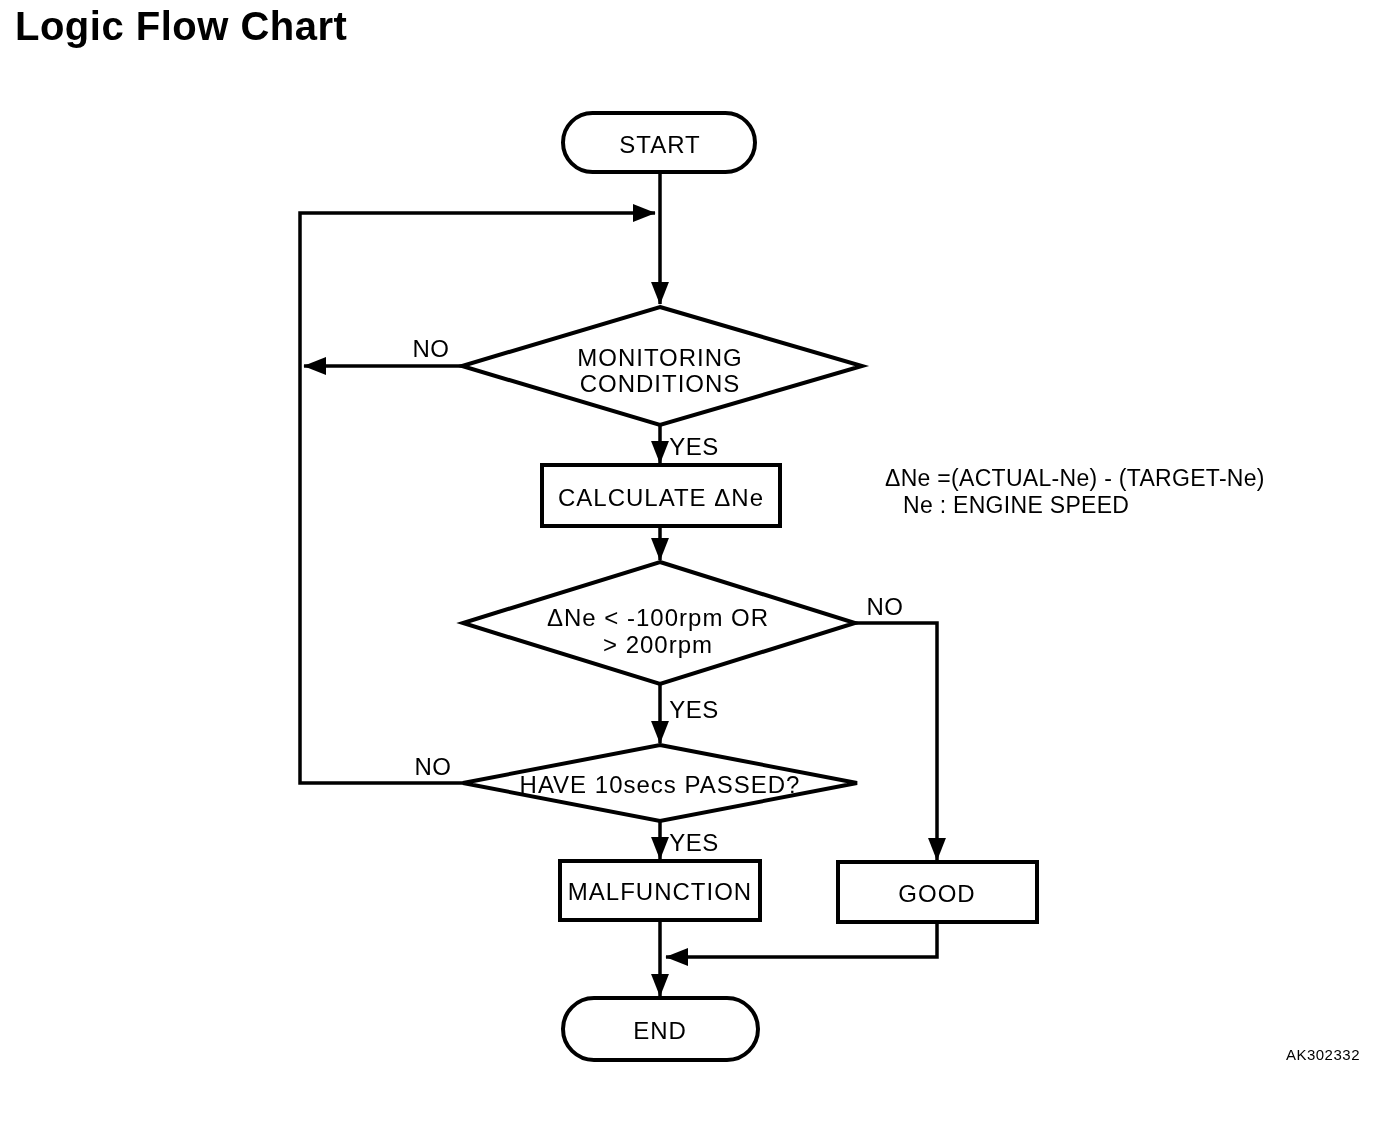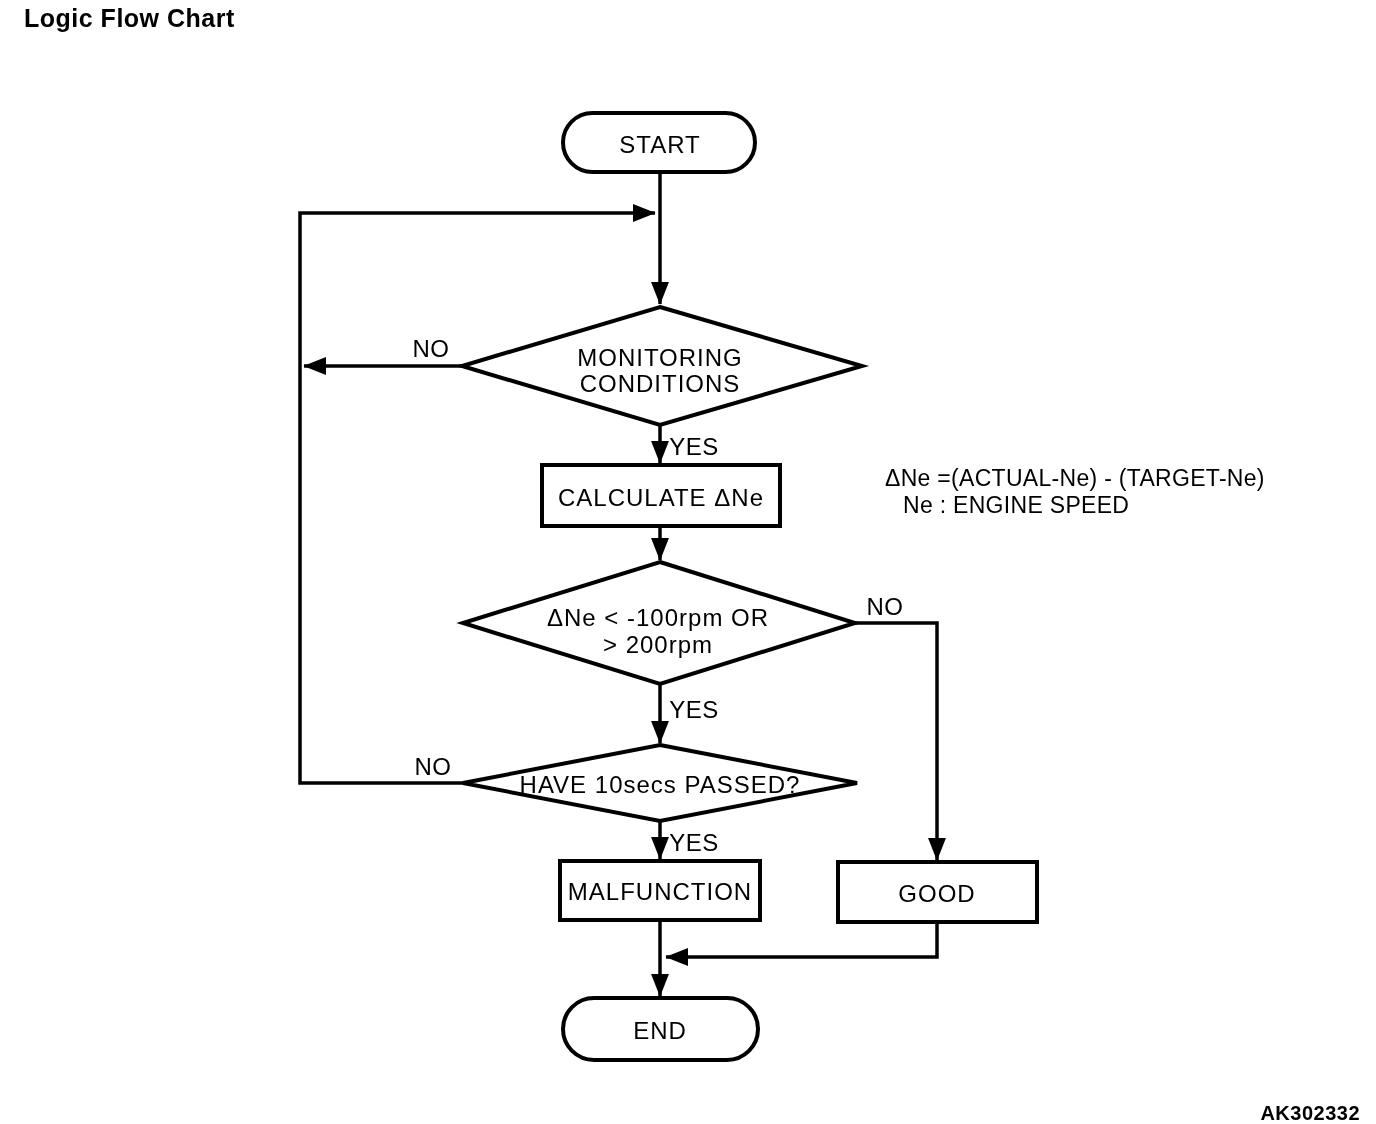--- a/index.html
+++ b/index.html
@@ -9,33 +9,33 @@
   }
   body {
     width: 1376px;
     height: 1124px;
     position: relative;
     font-family: "Liberation Sans", sans-serif;
     color: #000000;
   }
   .page-title {
     position: absolute;
-    left: 24px;
+    left: 15px;
     top: 4px;
-    font-size: 25px;
+    font-size: 40px;
     font-weight: bold;
     letter-spacing: 0.5px;
     white-space: nowrap;
   }
   .figure-code {
     position: absolute;
     right: 16px;
-    top: 1102px;
-    font-size: 20px;
-    font-weight: bold;
+    top: 1046px;
+    font-size: 15px;
+    font-weight: normal;
     letter-spacing: 0.5px;
   }
   svg.flowchart {
     position: absolute;
     left: 0;
     top: 0;
   }
   svg .shape {
     fill: #ffffff;
     stroke: #000000;

